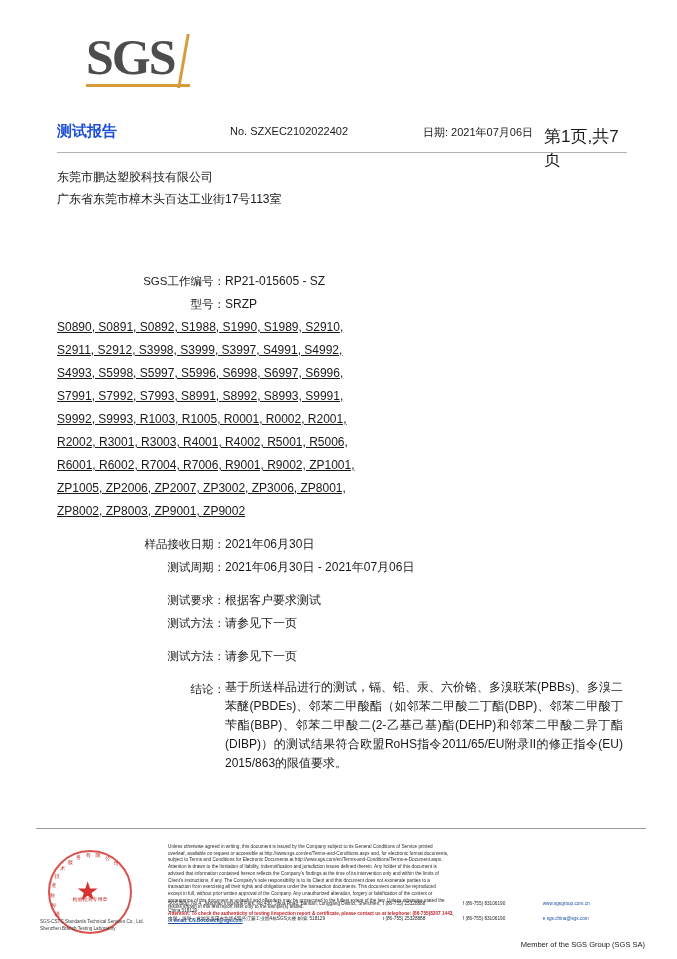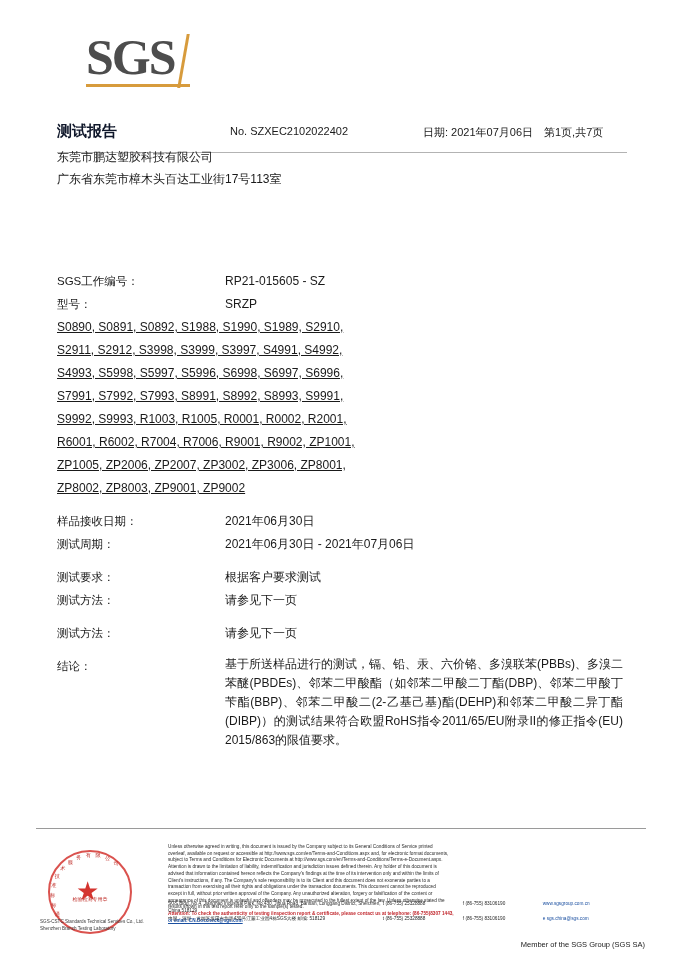--- a/index.html
+++ b/index.html
@@ -61,56 +61,56 @@
     top: 122px;
     width: 570px;
     height: 22px;
   }
   .doc-title {
     position: absolute;
     left: 0;
     top: 0;
     font-size: 15px;
     font-weight: bold;
-    color: #0f172a;
+    color: #1d4ed8;
   }
   .doc-no {
     position: absolute;
     left: 173px;
     top: 3px;
     font-size: 11px;
     color: #1a1a1a;
   }
   .doc-date {
     position: absolute;
     left: 366px;
     top: 3px;
     font-size: 11px;
     text-align: right;
   }
   .doc-page {
     position: absolute;
     left: 487px;
     top: 3px;
-    font-size: 11px;
+    font-size: 17px;
   }
   .title-rule {
     position: absolute;
     left: 57px;
     top: 152px;
     width: 570px;
     height: 1px;
     background: #b3b3b3;
   }
 
   
   .company {
     position: absolute;
     left: 57px;
-    top: 146px;
+    top: 166px;
     font-size: 12px;
     line-height: 22px;
   }
   .company div { white-space: nowrap; }
 
   
   .intro {
     position: absolute;
     left: 57px;
     top: 245px;
@@ -128,20 +128,21 @@
     display: flex;
     align-items: flex-start;
     margin-bottom: 0px;
   }
   .f-label {
     width: 168px;
     flex: 0 0 168px;
     font-size: 11.5px;
     line-height: 23px;
     color: #1a1a1a;
+    text-align: right;
   }
   .f-value {
     flex: 1;
     font-size: 12px;
     line-height: 23px;
     color: #1a1a1a;
   }
   .refs .f-value { line-height: 23px; }
   .refs-lines div { white-space: nowrap; text-decoration: underline; }
   .refs-lines div.indent { padding-left: 0px; }
@@ -299,20 +300,21 @@
       <div class="f-value">SRZP</div>
     </div>
 
     <div class="f-row refs">
       <div class="f-value refs-lines">
         <div>S0890, S0891, S0892, S1988, S1990, S1989, S2910,</div>
         <div>S2911, S2912, S3998, S3999, S3997, S4991, S4992,</div>
         <div>S4993, S5998, S5997, S5996, S6998, S6997, S6996,</div>
         <div>S7991, S7992, S7993, S8991, S8992, S8993, S9991,</div>
         <div>S9992, S9993, R1003, R1005, R0001, R0002, R2001,</div>
+        <div>R2002, R3001, R3003, R4001, R4002, R5001, R5006,</div>
         <div>R6001, R6002, R7004, R7006, R9001, R9002, ZP1001,</div>
         <div>ZP1005, ZP2006, ZP2007, ZP3002, ZP3006, ZP8001,</div>
         <div class="indent">ZP8002, ZP8003, ZP9001, ZP9002</div>
       </div>
     </div>
 
     <div class="gap-sm"></div>
 
     <div class="f-row">
       <div class="f-label">样品接收日期：</div>

